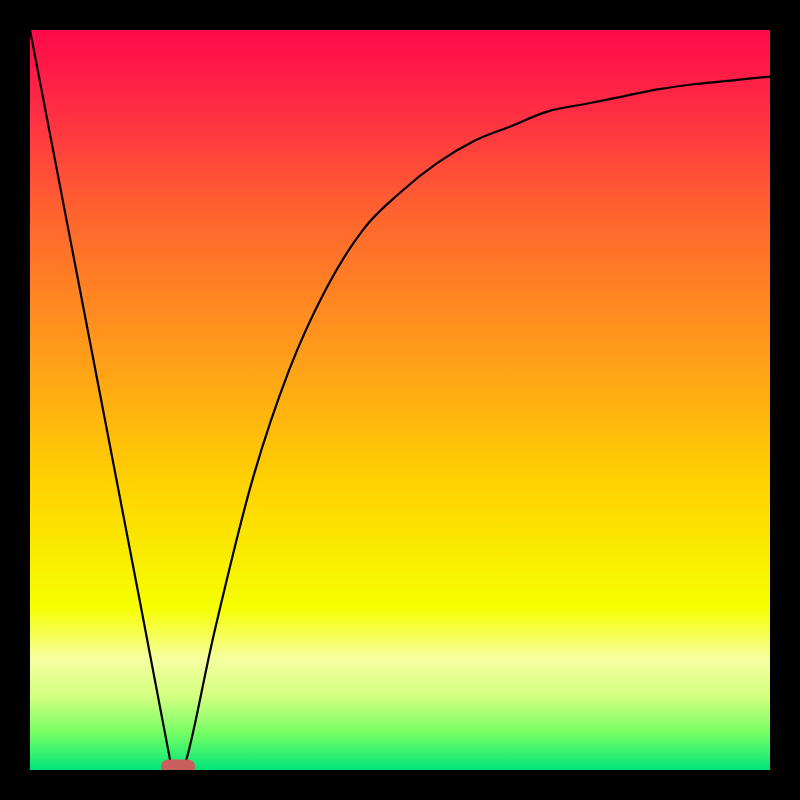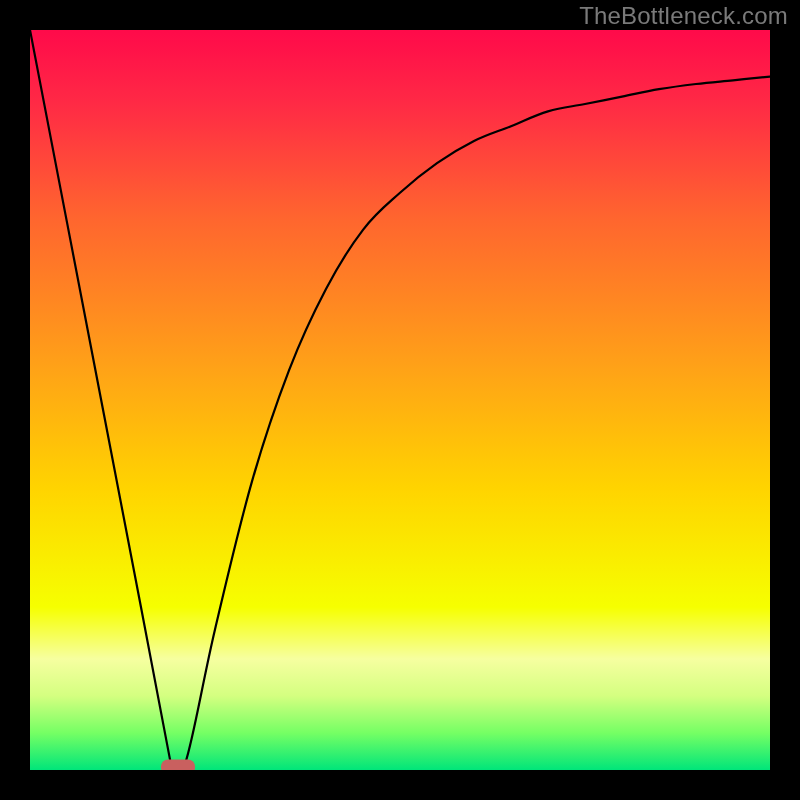--- a/index.html
+++ b/index.html
@@ -54,21 +54,20 @@
     font-size: 24px;
     font-weight: 500;
     letter-spacing: 0.2px;
   }
 </style>
 </head>
 <body>
 
 <div class="outer">
 
-  <div class="watermark">TheBottleneck.com</div>
 
   <div class="plot-area">
 
     <svg class="gradient" viewBox="0 0 740 740" preserveAspectRatio="none">
       <defs>
         <linearGradient id="bg-grad" x1="0" y1="0" x2="0" y2="1">
             <stop offset="0%" stop-color="#ff0a4a"></stop>
             <stop offset="10%" stop-color="#ff2a45"></stop>
             <stop offset="25%" stop-color="#ff642f"></stop>
             <stop offset="45%" stop-color="#ffa018"></stop>

